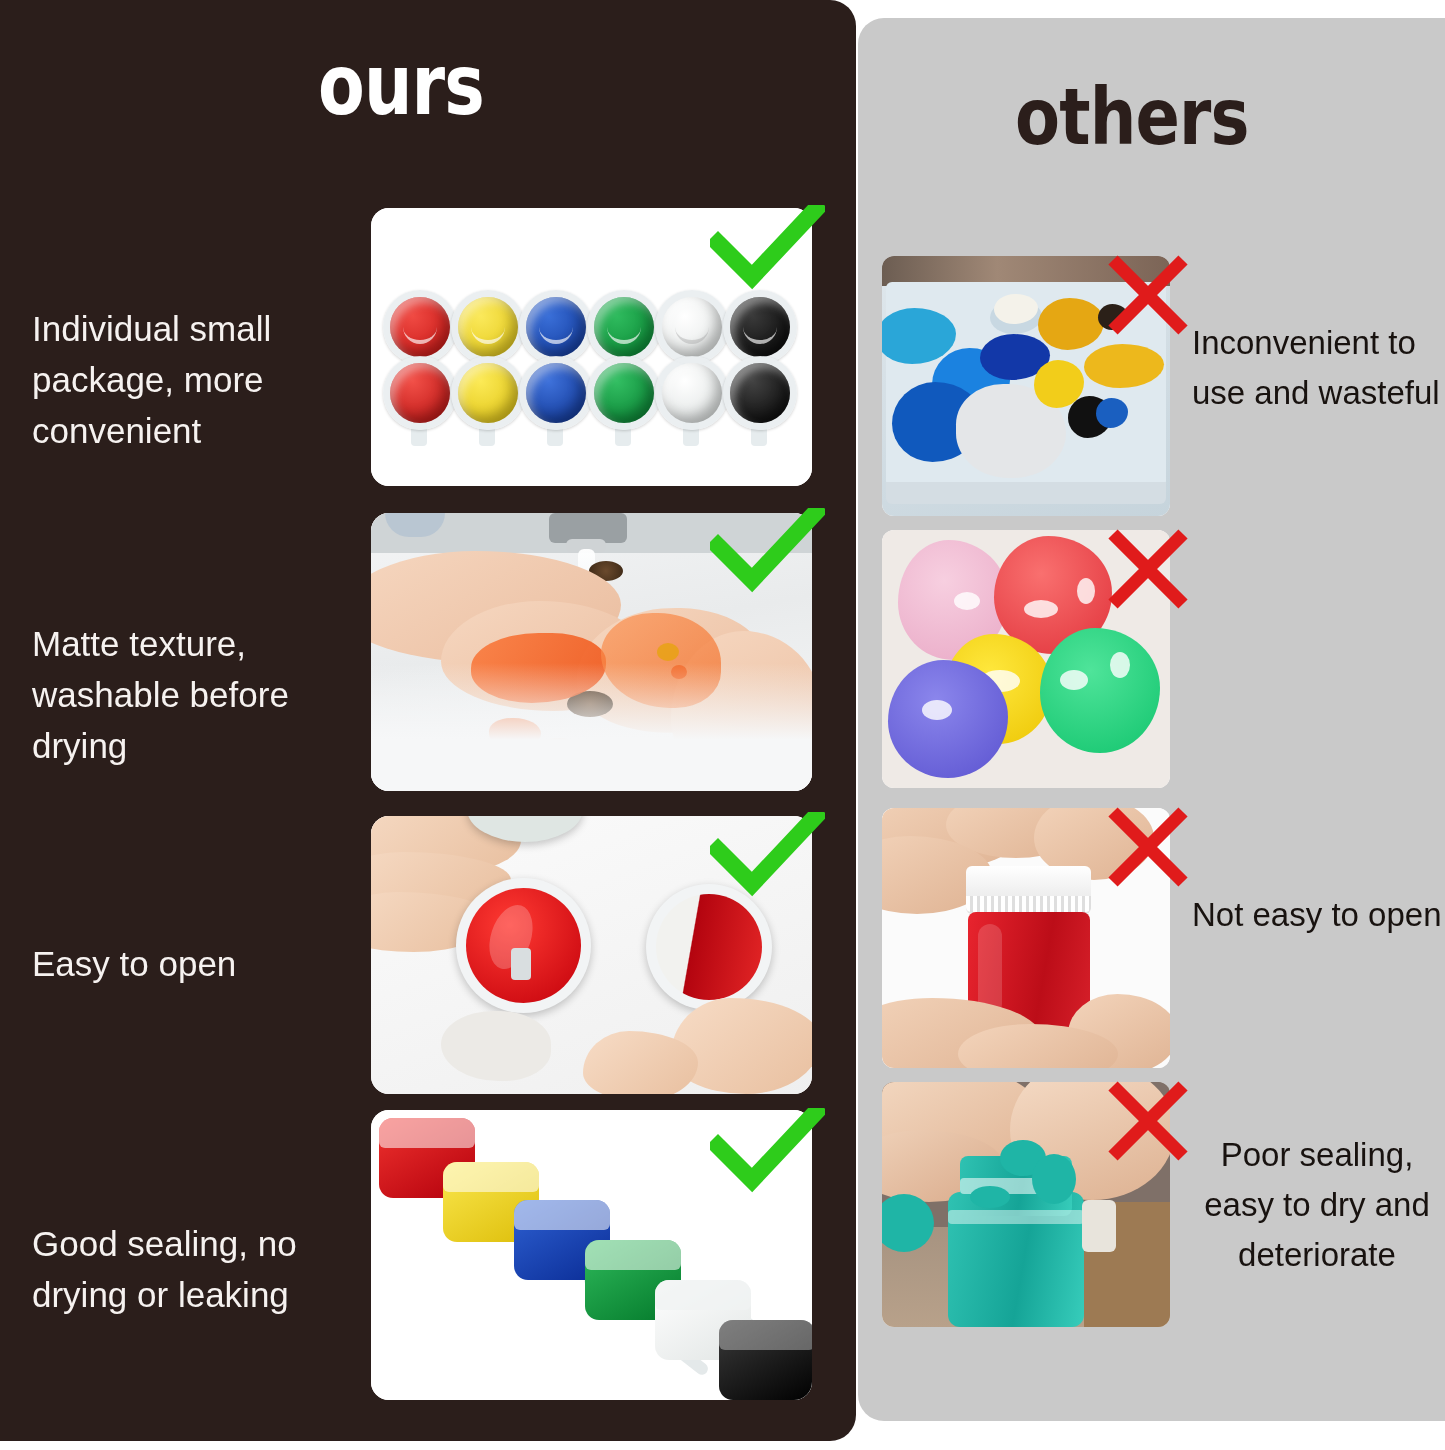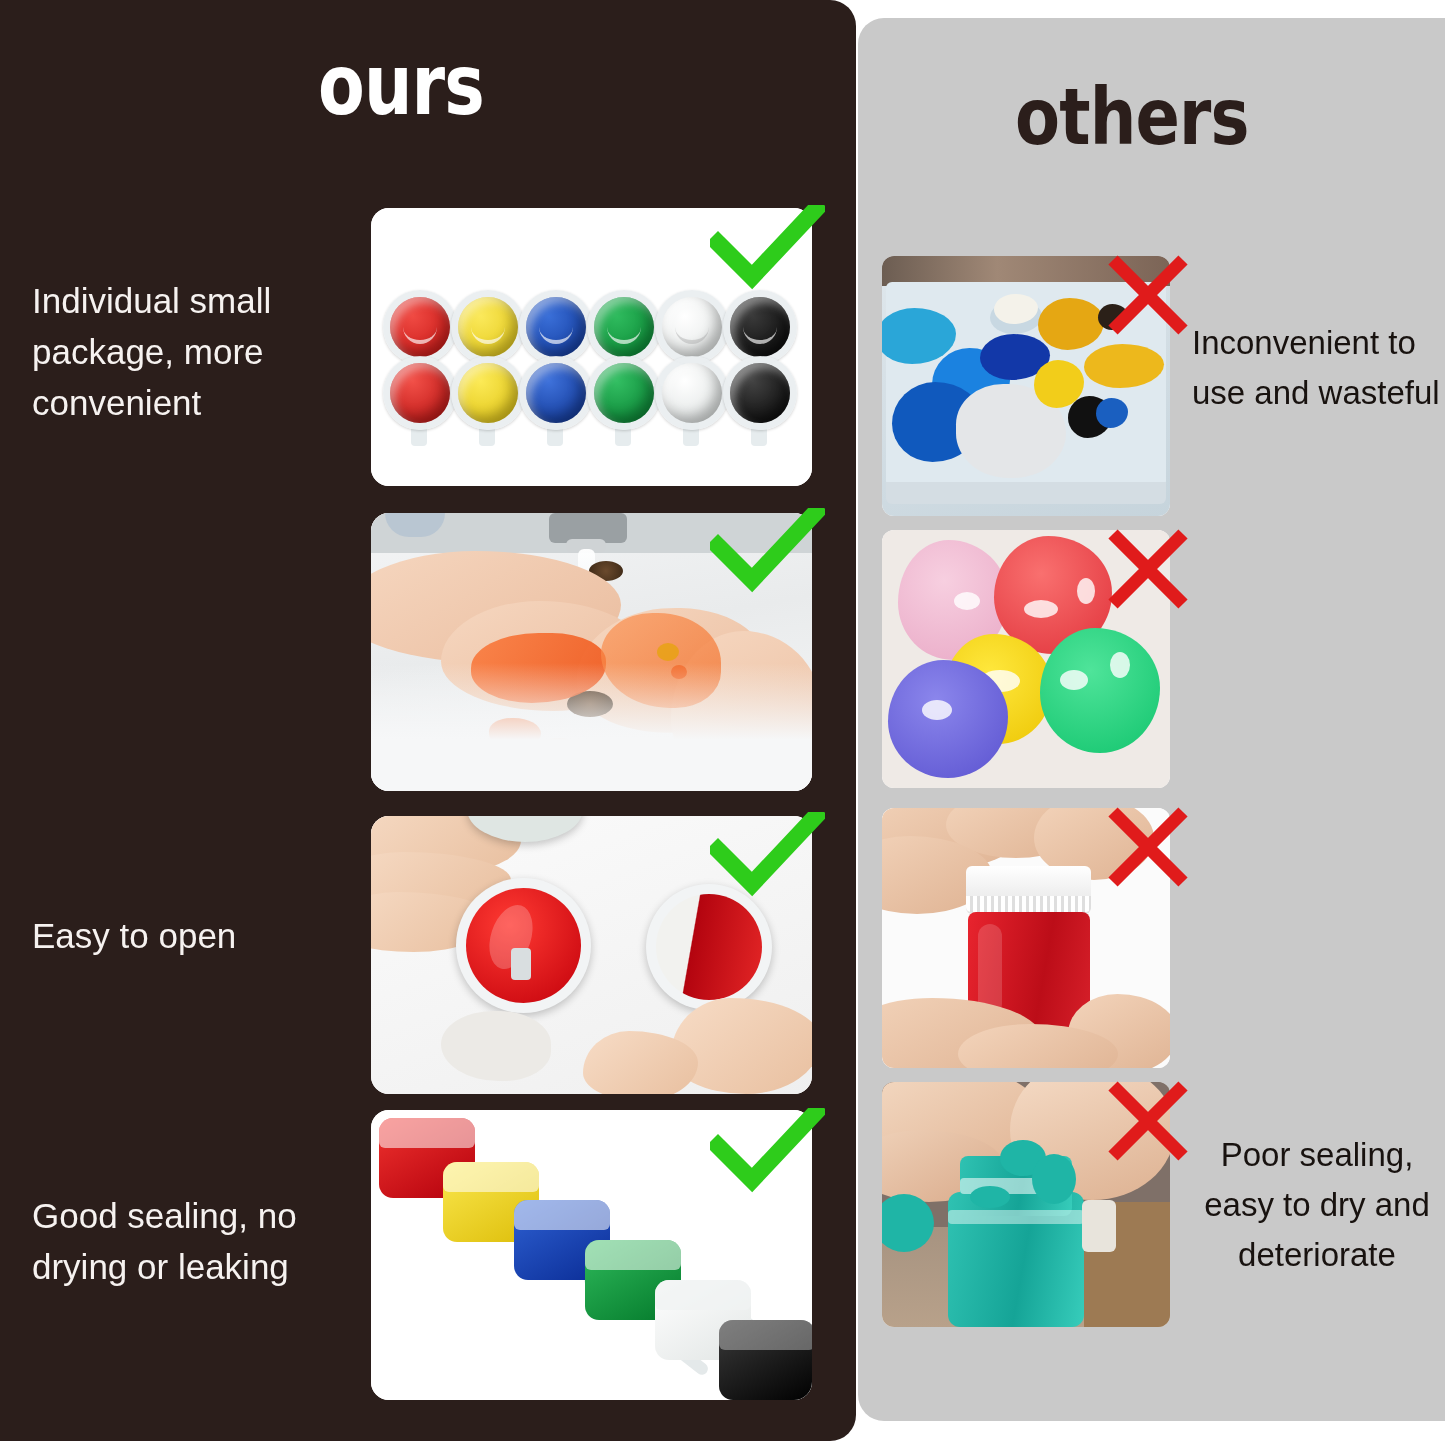--- a/index.html
+++ b/index.html
@@ -50,20 +50,21 @@
     font-family:"DejaVu Sans", sans-serif;
     letter-spacing:-1px;
   }
 
   
   .lbl-left{
     position:absolute;color:#f6f2f0;
     font-size:35px;line-height:51px;
     width:310px;left:32px;
     font-family:"Liberation Sans", sans-serif;
+    margin-top:28px;
   }
   
   .lbl-right{
     position:absolute;color:#18120f;
     font-size:33px;line-height:50px;
     width:250px;left:1192px;
     font-family:"Liberation Sans", sans-serif;
   }
 
   
@@ -152,24 +153,26 @@
 <div class="stage">
 
   <div class="panel-dark"></div>
 
   <div class="panel-gray"></div>
 
   <div class="title-ours">ours</div>
   <div class="title-others">others</div>
 
   <div class="lbl-left" style="top:275px;">Individual small package, more convenient</div>
+  <div class="lbl-left" style="top:590px;">Matte texture, washable before drying</div>
   <div class="lbl-left" style="top:910px;">Easy to open</div>
   <div class="lbl-left" style="top:1190px;">Good sealing, no drying or leaking</div>
 
   <div class="lbl-right" style="top:318px;">Inconvenient to use and wasteful</div>
+  <div class="lbl-right" style="top:890px;">Not easy to open</div>
   <div class="lbl-right" style="top:1130px;text-align:center;">Poor sealing, easy to dry and deteriorate</div>
 
   <div class="card" style="left:371px;top:208px;width:441px;height:278px;">
     <div class="pots-wrap">
 
       <div class="pot-bar" style="left:58px;top:178px;width:330px;"></div>
 
       <div class="pot-tab" style="left:40px;top:137px;"></div>
       <div class="pot-ring" style="left:12px;top:82px;"></div>
       <div class="pot" style="left:19px;top:89px;background:radial-gradient(circle at 38% 32%,#f04a43,#c2100f);">

